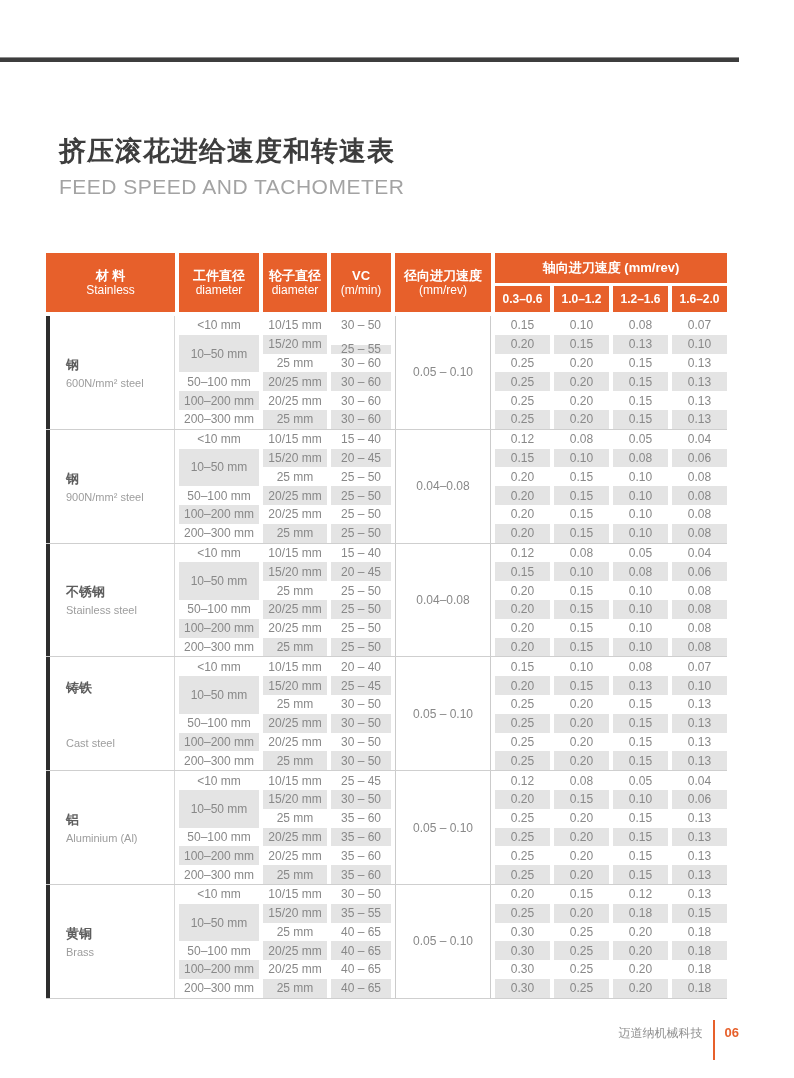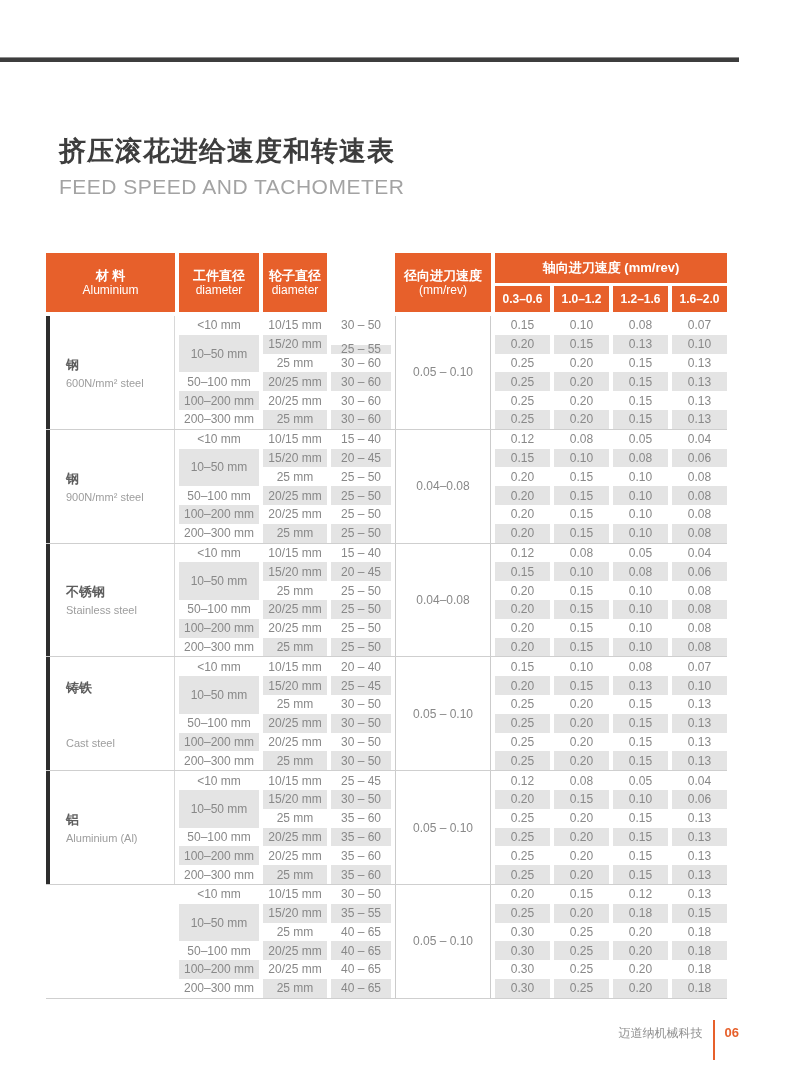--- a/index.html
+++ b/index.html
@@ -60,29 +60,33 @@
   <div class="title-block">
     <div class="title-zh">挤压滚花进给速度和转速表</div>
     <div class="title-en">FEED SPEED AND TACHOMETER</div>
   </div>
 
   <div class="table-wrap">
 
     <div class="hdr">
       <div class="hcell rows2" style="grid-column:1">
         <span class="zh">材 料</span>
-        <span class="en">Aluminium</span>
+        <span class="en">Stainless</span>
       </div>
       <div class="hcell rows2" style="grid-column:2">
         <span class="zh">工件直径</span>
         <span class="en">diameter</span>
       </div>
       <div class="hcell rows2" style="grid-column:3">
         <span class="zh">轮子直径</span>
         <span class="en">diameter</span>
+      </div>
+      <div class="hcell rows2" style="grid-column:4">
+        <span class="zh">VC</span>
+        <span class="en">(m/min)</span>
       </div>
       <div class="hcell axial-title">轴向进刀速度 (mm/rev)</div>
       <div class="hcell rows2" style="grid-column:5">
         <span class="zh">径向进刀速度</span>
         <span class="en">(mm/rev)</span>
       </div>
       <div class="hcell axial-sub" style="grid-column:6">0.3–0.6</div>
       <div class="hcell axial-sub" style="grid-column:7">1.0–1.2</div>
       <div class="hcell axial-sub" style="grid-column:8">1.2–1.6</div>
       <div class="hcell axial-sub" style="grid-column:9">1.6–2.0</div>
@@ -328,20 +332,24 @@
           <div class="cell" style="grid-area: 5 / 9;">0.13</div>
           <div class="cell gray" style="grid-area: 6 / 3;">25 mm</div>
           <div class="cell gray" style="grid-area: 6 / 4;">35 – 60</div>
           <div class="cell gray" style="grid-area: 6 / 6;">0.25</div>
           <div class="cell gray" style="grid-area: 6 / 7;">0.20</div>
           <div class="cell gray" style="grid-area: 6 / 8;">0.15</div>
           <div class="cell gray" style="grid-area: 6 / 9;">0.13</div>
         </div>
         <div class="sep"></div>
         <div class="grp">
+          <div class="mat-cell" style="grid-area: 1 / 1 / 7;">
+            <div class="mat-zh">黄铜</div>
+            <div class="mat-en">Brass</div>
+          </div>
           <div class="cell" style="grid-area: 1 / 2 / span 1;">&lt;10 mm</div>
           <div class="cell gray" style="grid-area: 2 / 2 / span 2;">10–50 mm</div>
           <div class="cell" style="grid-area: 4 / 2 / span 1;">50–100 mm</div>
           <div class="cell gray" style="grid-area: 5 / 2 / span 1;">100–200 mm</div>
           <div class="cell" style="grid-area: 6 / 2 / span 1;">200–300 mm</div>
           <div class="radial-cell" style="grid-area: 1 / 5 / 7;">0.05 – 0.10</div>
           <div class="cell" style="grid-area: 1 / 3;">10/15 mm</div>
           <div class="cell" style="grid-area: 1 / 4;">30 – 50</div>
           <div class="cell" style="grid-area: 1 / 6;">0.20</div>
           <div class="cell" style="grid-area: 1 / 7;">0.15</div>

